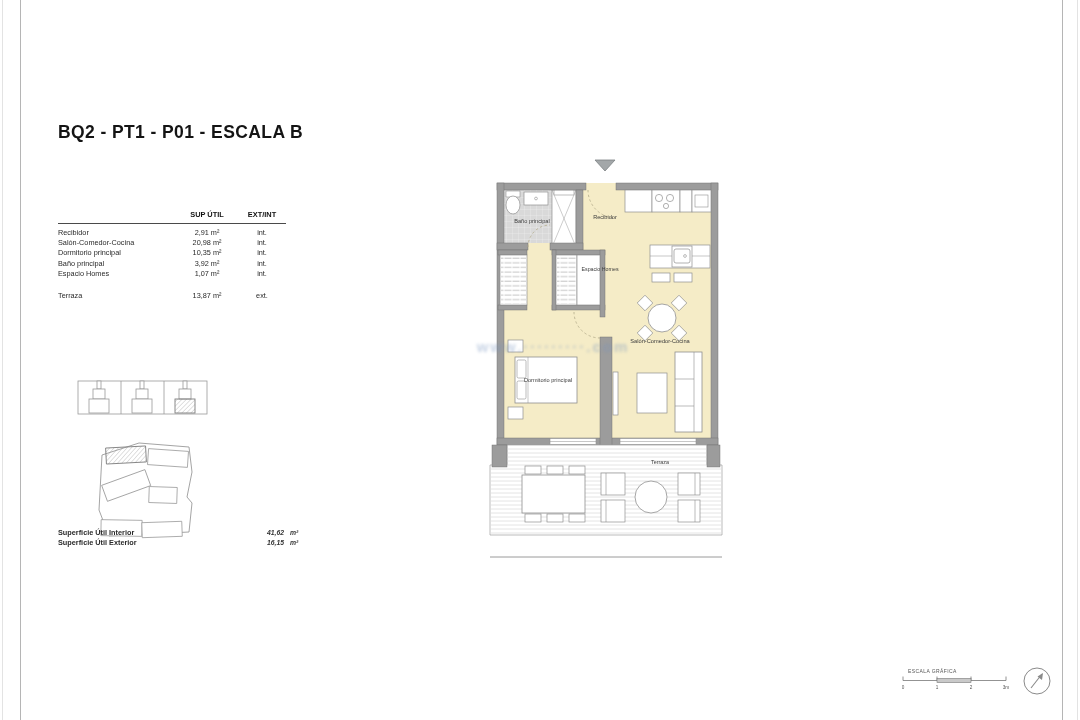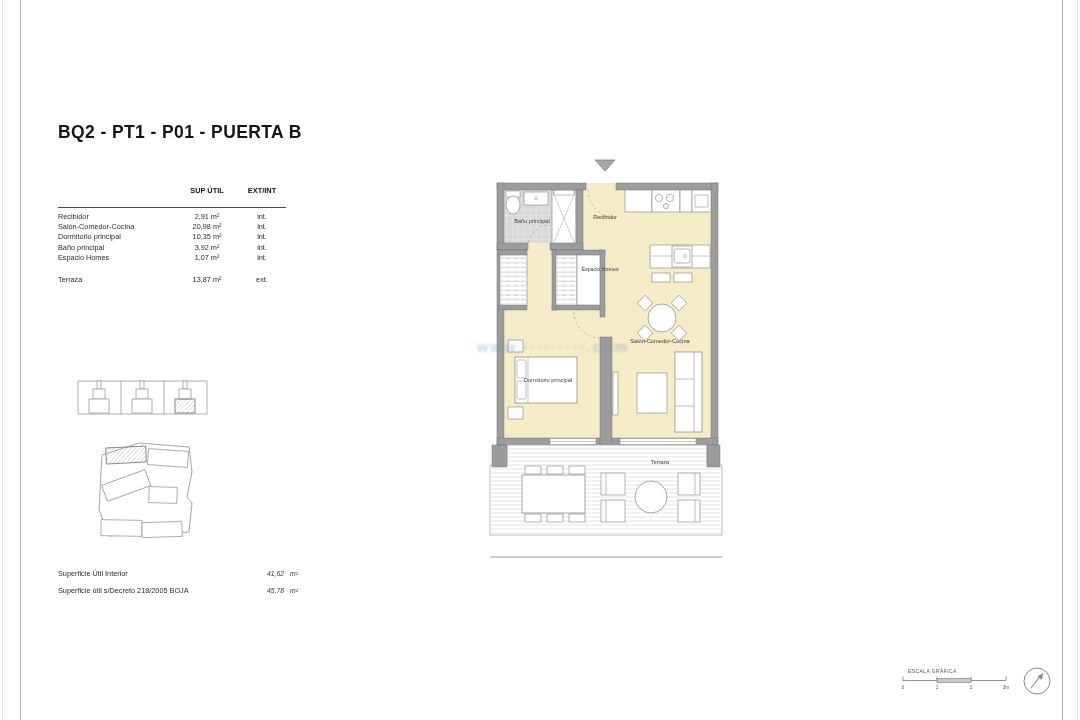--- a/index.html
+++ b/index.html
@@ -13,29 +13,29 @@
   .edge-faint{position:absolute;top:0;bottom:0;width:1px;background:#e3e3e3;}
 
   #page-title{
     position:absolute;left:58px;top:122px;
     font-size:17.5px;font-weight:bold;color:#141414;letter-spacing:.4px;
   }
 
   
   #areas-table{position:absolute;left:58px;top:184px;width:228px;}
   .thead{display:grid;grid-template-columns:118px 62px 48px;height:11px;align-items:end;
-         border-bottom:1.4px solid #4a4a4a;padding-bottom:12px;}
+         border-bottom:1.4px solid #4a4a4a;padding-bottom:4px;margin-top:24px;}
   .thead span{font-size:7.4px;font-weight:bold;color:#111;}
   .trow{display:grid;grid-template-columns:118px 62px 48px;height:10.4px;align-items:center;}
   .trow span{font-size:7.3px;color:#2a2a2a;}
   .c{text-align:center;}
   .tspacer{height:11px;}
 
   
-  #summary{position:absolute;left:58px;top:568px;width:310px;}
+  #summary{position:absolute;left:58px;top:527px;width:310px;font-weight:bold;}
   .srow{display:grid;grid-template-columns:178px 48px 22px;height:10.4px;align-items:center;}
   .srow .slabel{font-size:7.3px;color:#2a2a2a;}
   .srow .sval{font-size:6.8px;font-style:italic;text-align:right;color:#333;}
   .srow .sunit{font-size:6.8px;font-style:italic;padding-left:6px;color:#333;}
   .sgap{height:7px;}
 
   
   #watermark{
     position:absolute;left:438px;top:338px;width:230px;
     font-size:15px;font-weight:bold;letter-spacing:2px;
@@ -51,21 +51,21 @@
   .abs{position:absolute;}
 </style>
 </head>
 <body>
 
 <div class="edge-faint" style="left:2px"></div>
 <div class="edge-line" style="left:20px"></div>
 <div class="edge-line" style="left:1062px"></div>
 <div class="edge-faint" style="left:1077px"></div>
 
-<div id="page-title">BQ2 - PT1 - P01 - PUERTA B</div>
+<div id="page-title">BQ2 - PT1 - P01 - ESCALA B</div>
 
 <div id="areas-table">
   <div class="thead">
     <span></span>
     <span class="c">SUP ÚTIL</span>
     <span class="c">EXT/INT</span>
   </div>
   <div style="height:3px"></div>
   <div class="trow">
     <span>Recibidor</span>
@@ -296,26 +296,26 @@
 </svg>
 
 <div id="watermark">www.·········.com</div>
 
 <div id="summary">
   <div class="srow">
     <span class="slabel">Superficie Útil Interior</span>
     <span class="sval">41,62</span>
     <span class="sunit">m²</span>
   </div>
+  <div class="srow">
+    <span class="slabel">Superficie Útil Exterior</span>
+    <span class="sval">16,15</span>
+    <span class="sunit">m²</span>
+  </div>
   <div class="sgap"></div>
-  <div class="srow">
-    <span class="slabel">Superficie útil s/Decreto 218/2005 BOJA</span>
-    <span class="sval">45,78</span>
-    <span class="sunit">m²</span>
-  </div>
 </div>
 
 <div id="scale-block">
   <div id="scale-label">ESCALA GRÁFICA</div>
   <svg width="112" height="18" viewBox="0 0 112 18">
     <line x1="1" y1="6.5" x2="104" y2="6.5" stroke="#777777" stroke-width="0.8"></line>
     <line x1="1" y1="2.5" x2="1" y2="6.5" stroke="#777777" stroke-width="0.8"></line>
     <line x1="35" y1="2.5" x2="35" y2="6.5" stroke="#777777" stroke-width="0.8"></line>
     <line x1="69" y1="2.5" x2="69" y2="6.5" stroke="#777777" stroke-width="0.8"></line>
     <line x1="104" y1="2.5" x2="104" y2="6.5" stroke="#777777" stroke-width="0.8"></line>

